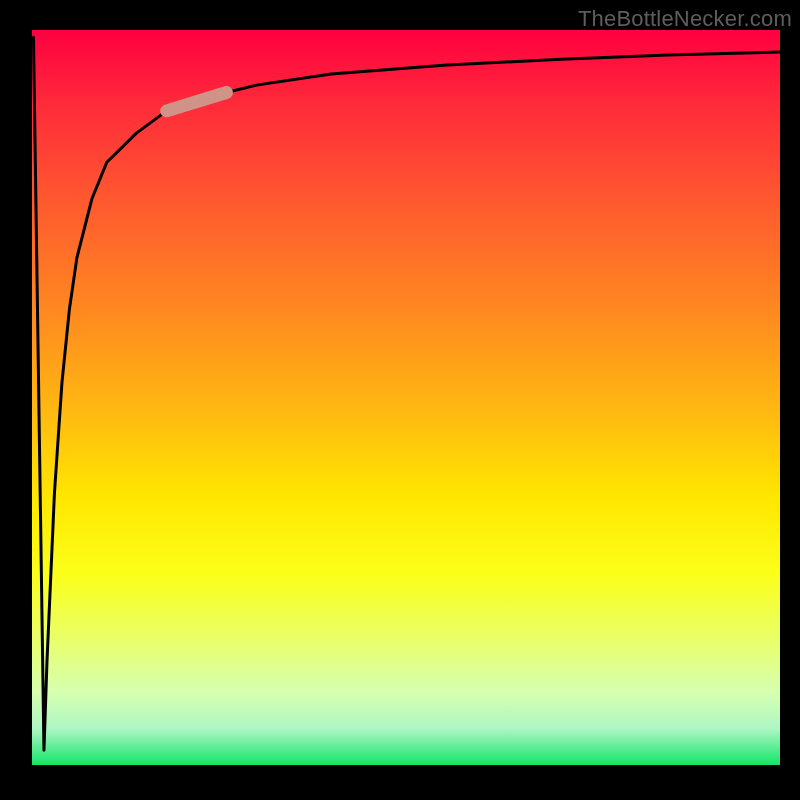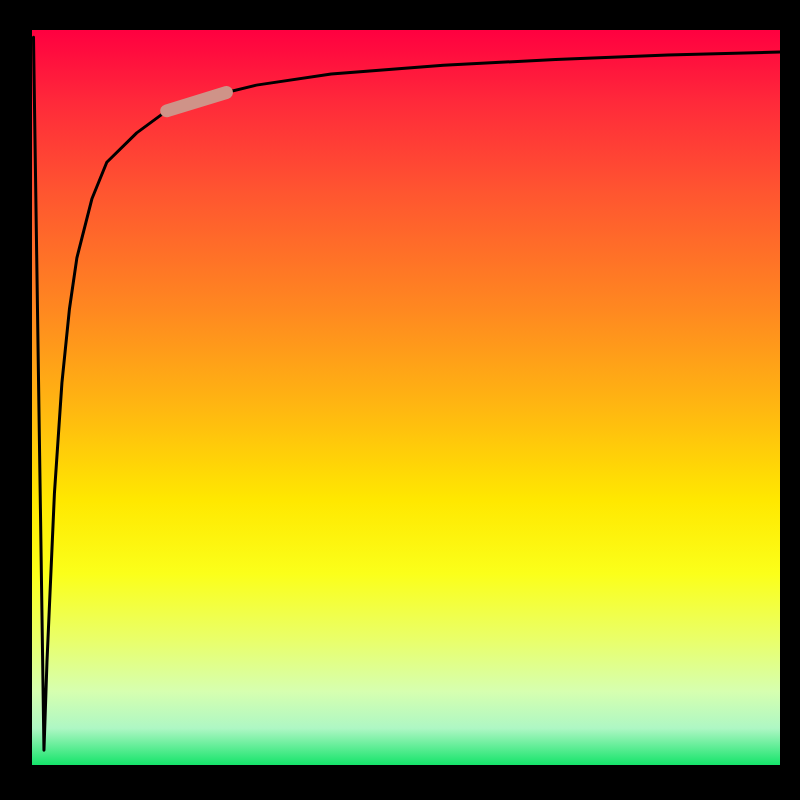--- a/index.html
+++ b/index.html
@@ -79,13 +79,14 @@
   <div class="plot-area"></div>
 
   <svg class="curve" viewBox="0 0 748 735" preserveAspectRatio="none">
     <path d="M 1.496 7.350000000000023 L 11.968 720.3 L 14.96 632.1 L 22.439999999999998 463.05 L 29.92 352.8 L 37.4 279.3 L 44.879999999999995 227.85000000000002 L 59.84 169.04999999999995 L 74.8 132.30000000000007 L 104.72000000000001 102.89999999999998 L 134.64 80.85000000000002 L 164.56 69.82499999999993 L 224.4 55.125 L 299.2 44.10000000000002 L 411.40000000000003 35.27999999999997 L 523.6 29.399999999999977 L 635.8 24.99000000000001 L 748 22.050000000000068 " fill="none" stroke="#000000" stroke-width="3" stroke-linecap="round" stroke-linejoin="round"></path>
     <path d="M 134.64 80.85000000000002 L 194.48000000000002 62.47500000000002" fill="none" stroke="#cf9388" stroke-width="13" stroke-linecap="round"></path>
   </svg>
 
   <div class="axis-left"></div>
   <div class="axis-bottom"></div>
 
+  <div class="watermark">TheBottleNecker.com</div>
 </div>
 
 </body></html>

